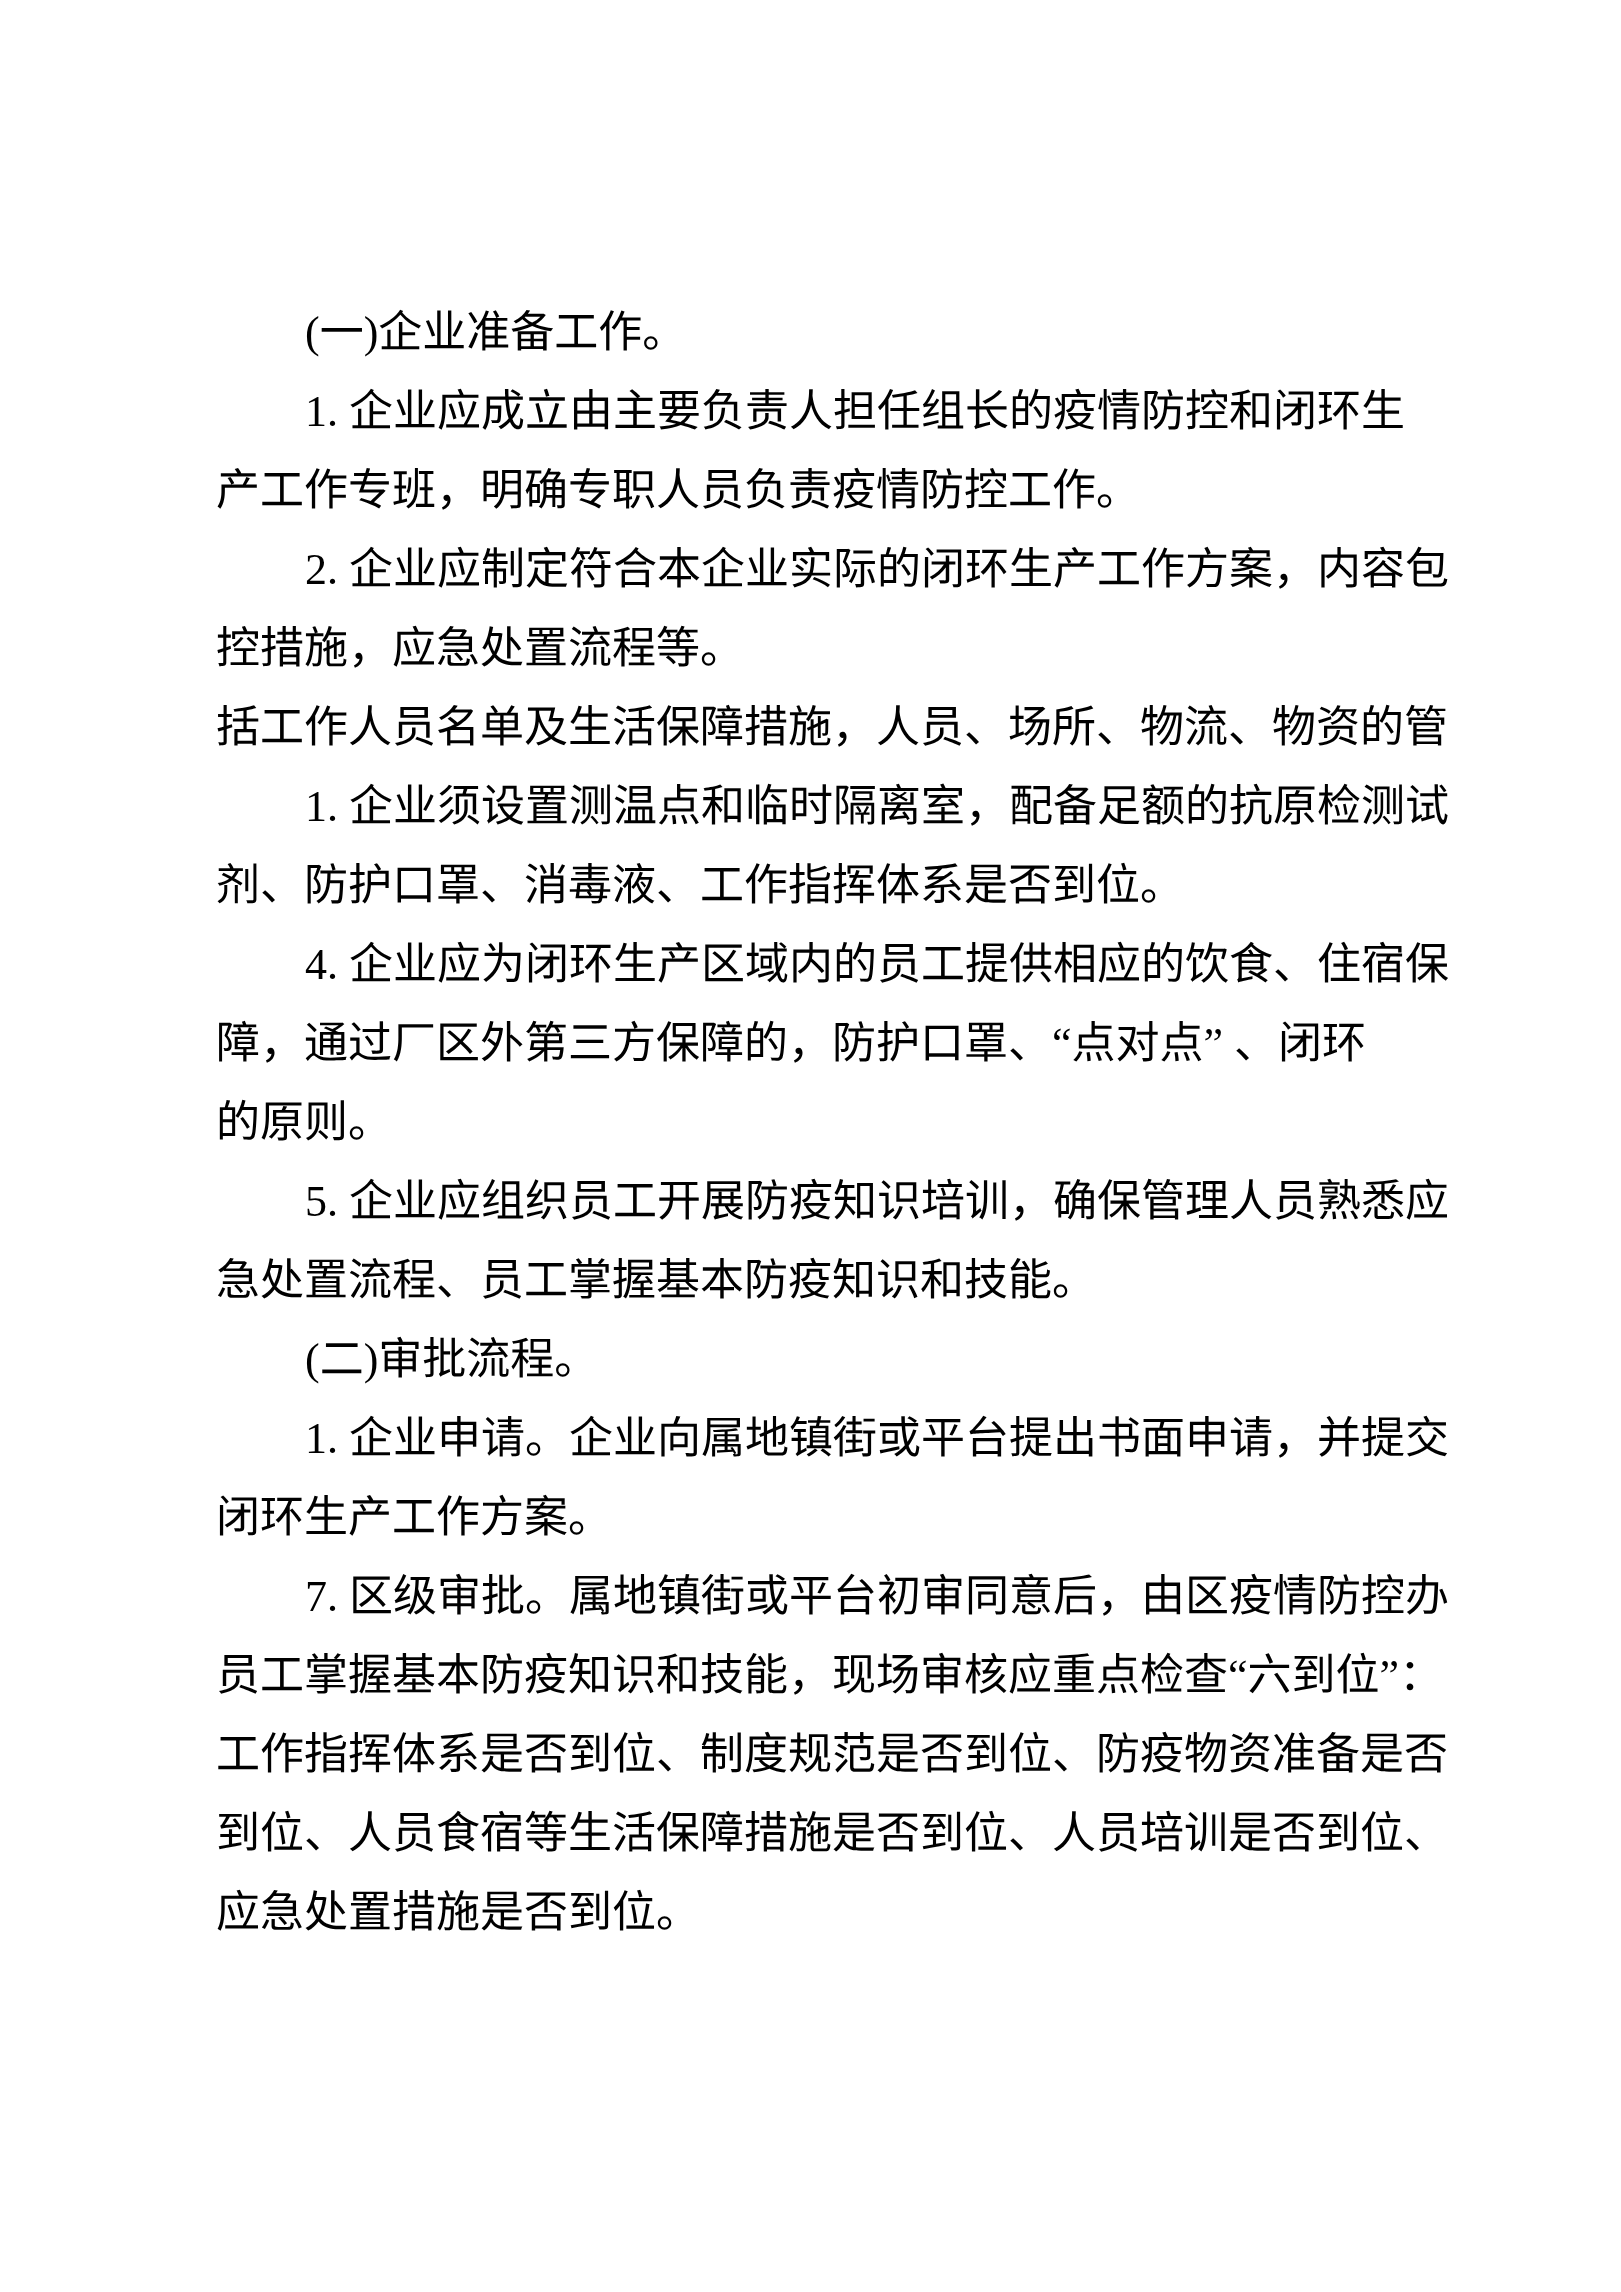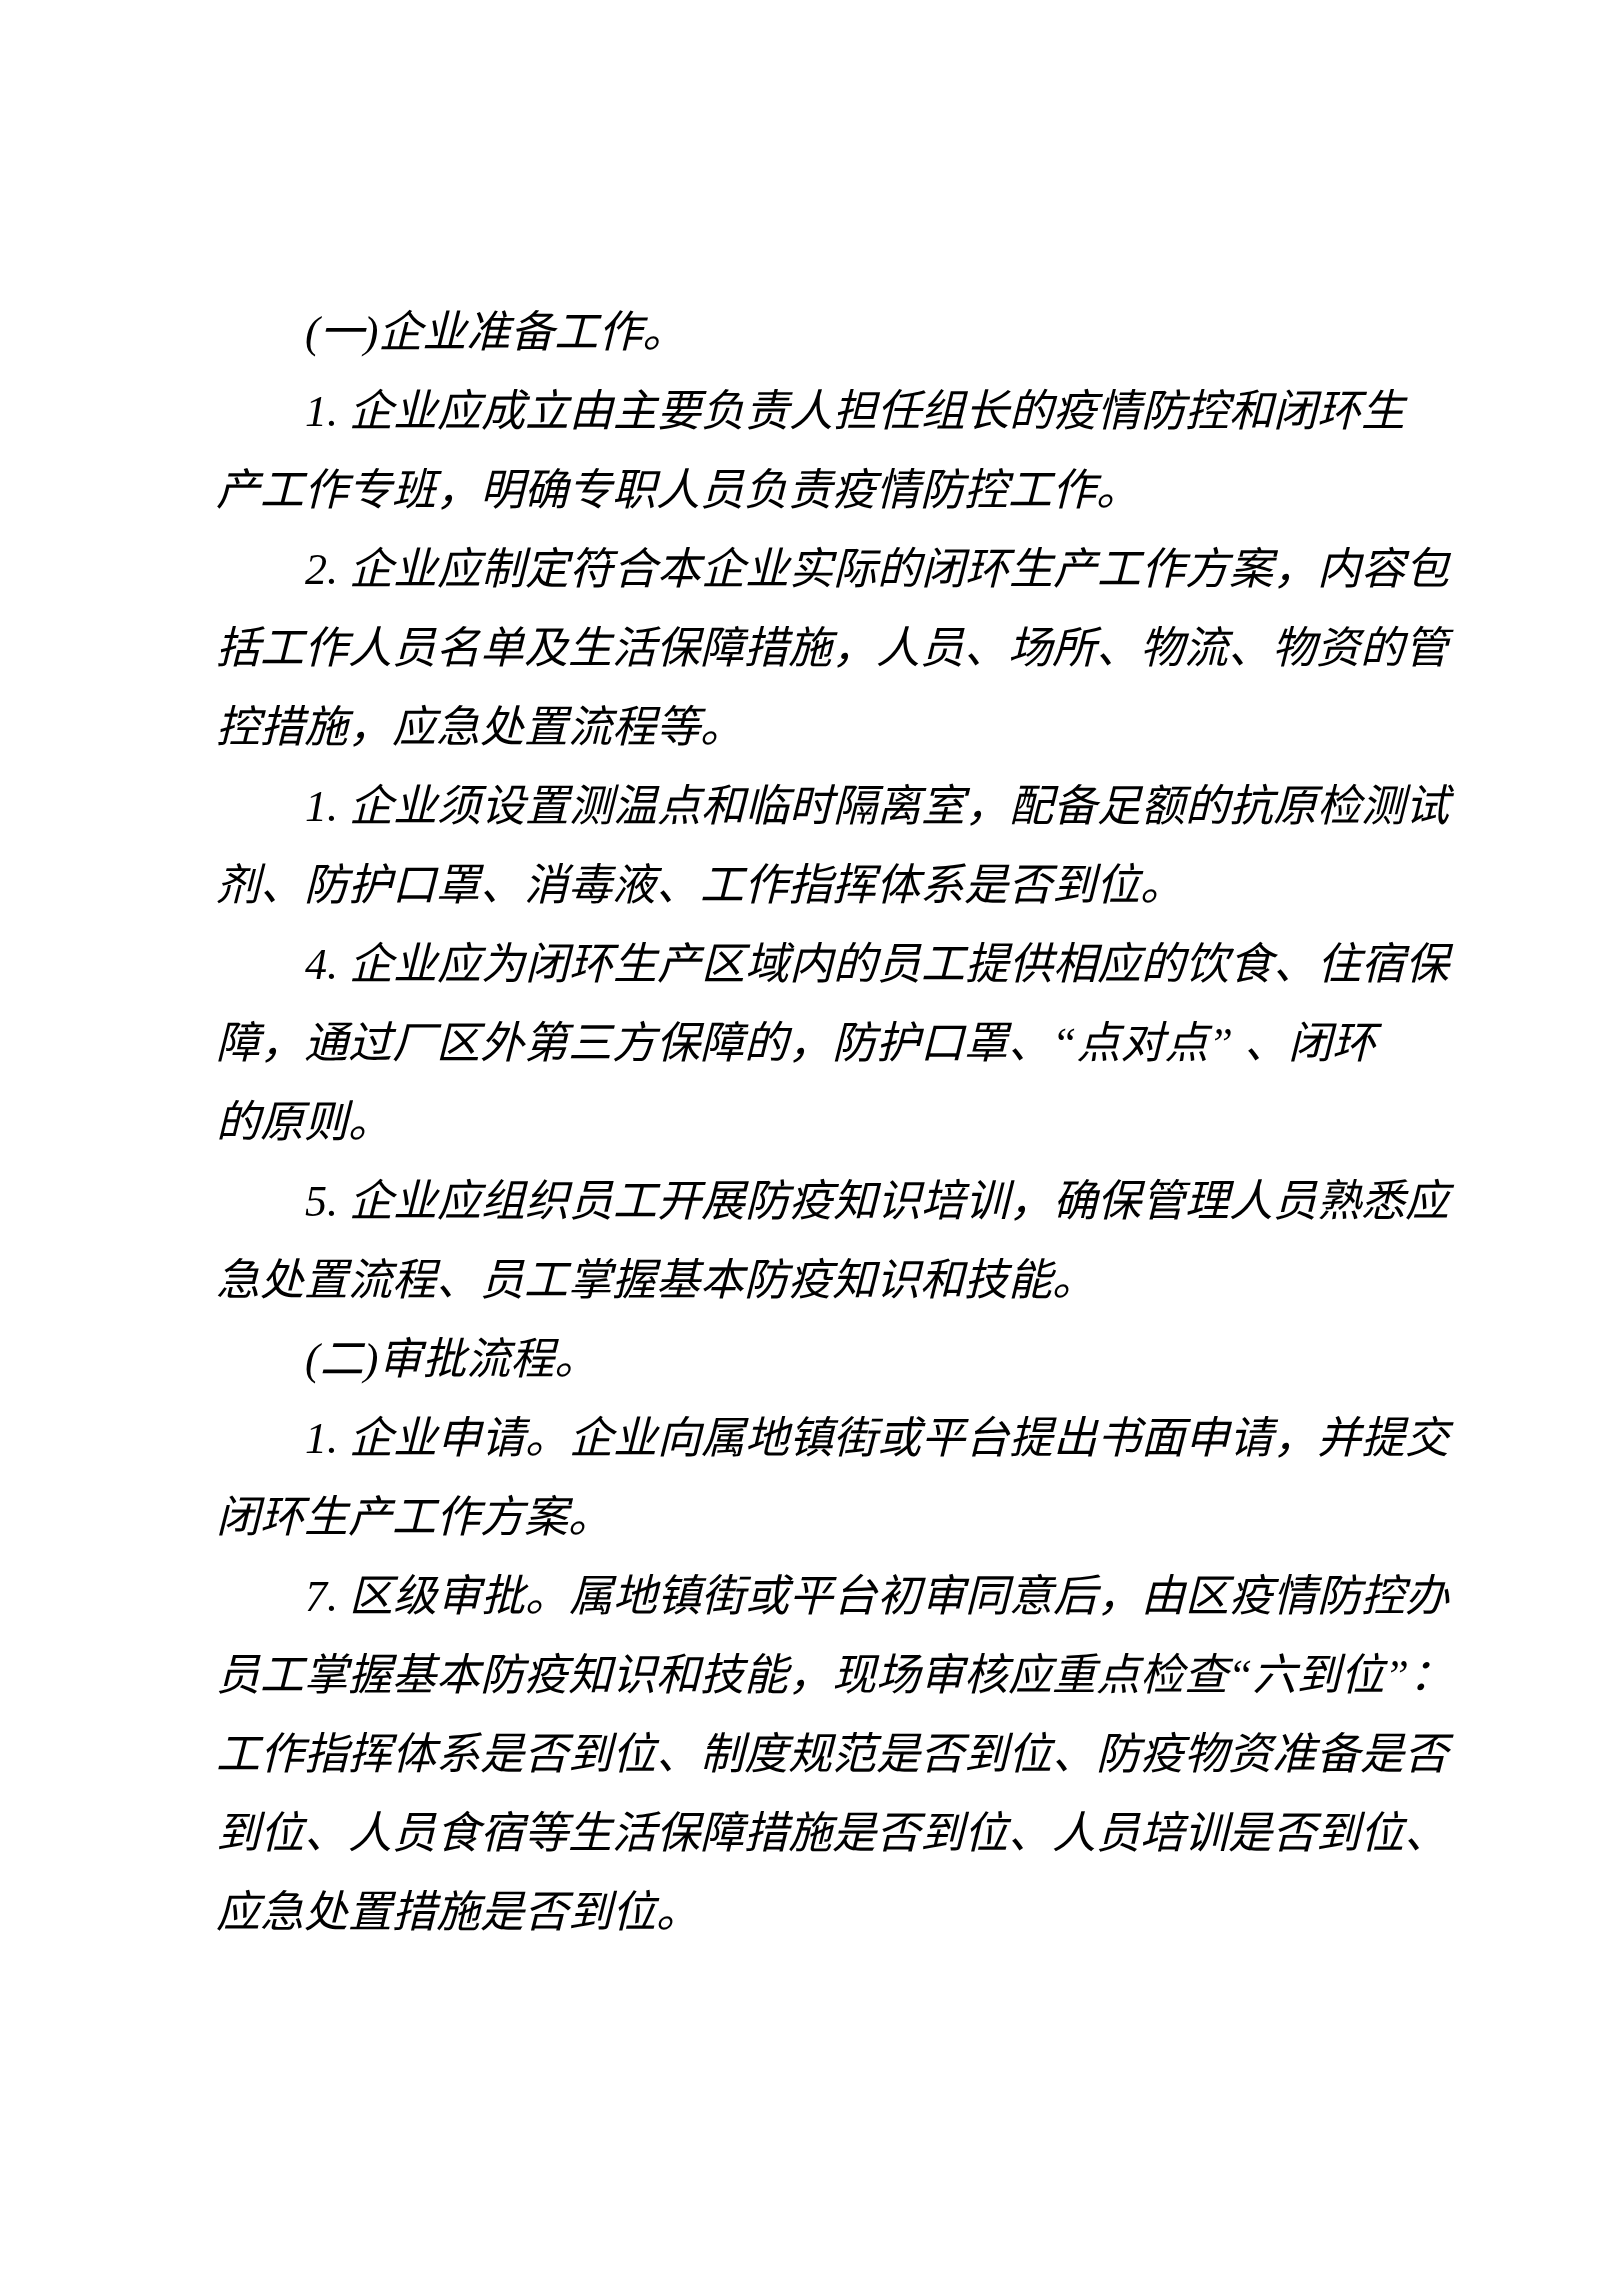--- a/index.html
+++ b/index.html
@@ -21,37 +21,36 @@
     width: 1208px;
   }
   .line {
     font-family: "Liberation Serif", "DejaVu Serif", serif;
     font-size: 44px;
     line-height: 79px;
     height: 79px;
     color: #000000;
     white-space: nowrap;
     text-align: left;
-    font-style: italic;
   }
   .indent {
     padding-left: 89px;
   }
 </style>
 </head>
 <body>
 
 <div class="page">
   <div class="text-block">
     <div class="line indent">(一)企业准备工作。</div>
     <div class="line indent">1. 企业应成立由主要负责人担任组长的疫情防控和闭环生</div>
     <div class="line">产工作专班，明确专职人员负责疫情防控工作。</div>
     <div class="line indent">2. 企业应制定符合本企业实际的闭环生产工作方案，内容包</div>
+    <div class="line">控措施，应急处置流程等。</div>
     <div class="line">括工作人员名单及生活保障措施，人员、场所、物流、物资的管</div>
-    <div class="line">控措施，应急处置流程等。</div>
     <div class="line indent">1. 企业须设置测温点和临时隔离室，配备足额的抗原检测试</div>
     <div class="line">剂、防护口罩、消毒液、工作指挥体系是否到位。</div>
     <div class="line indent">4. 企业应为闭环生产区域内的员工提供相应的饮食、住宿保</div>
     <div class="line">障，通过厂区外第三方保障的，防护口罩、“点对点” 、闭环</div>
     <div class="line">的原则。</div>
     <div class="line indent">5. 企业应组织员工开展防疫知识培训，确保管理人员熟悉应</div>
     <div class="line">急处置流程、员工掌握基本防疫知识和技能。</div>
     <div class="line indent">(二)审批流程。</div>
     <div class="line indent">1. 企业申请。企业向属地镇街或平台提出书面申请，并提交</div>
     <div class="line">闭环生产工作方案。</div>

